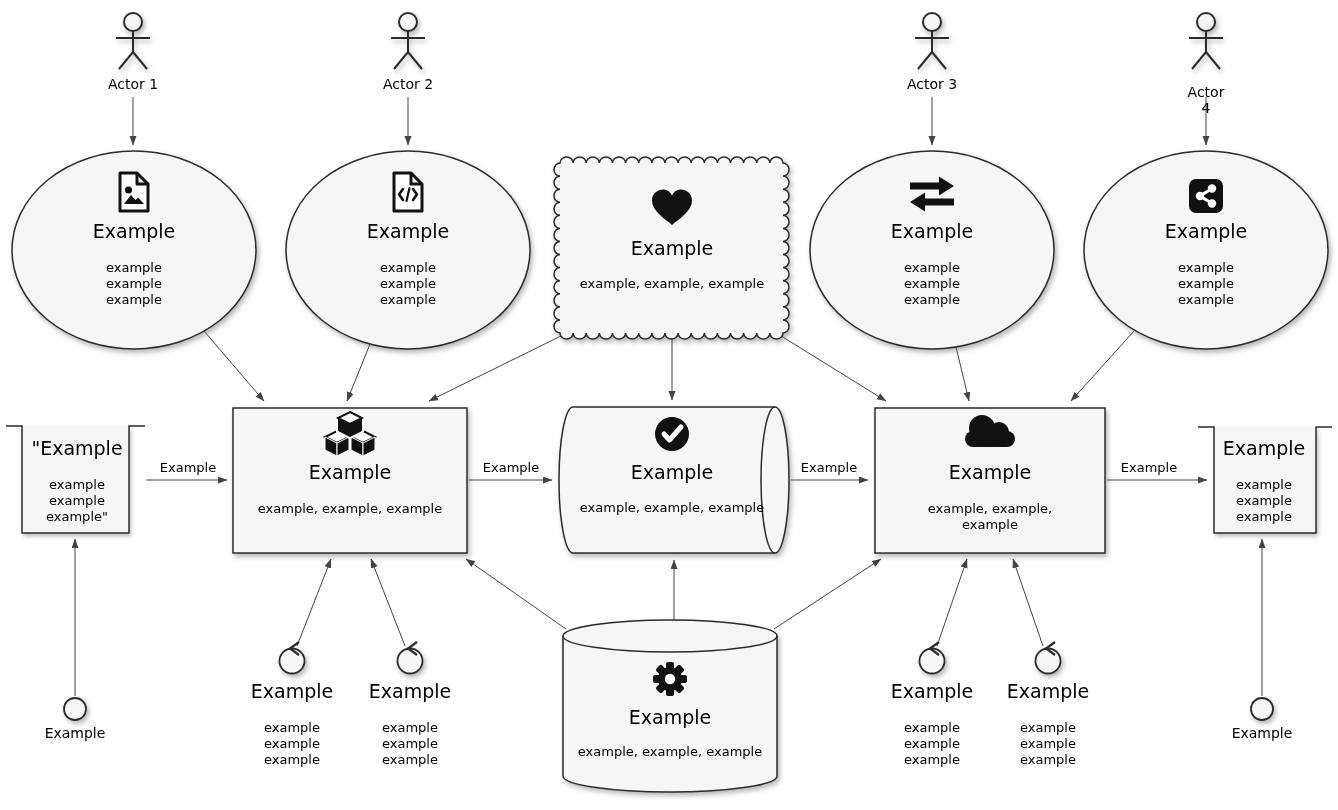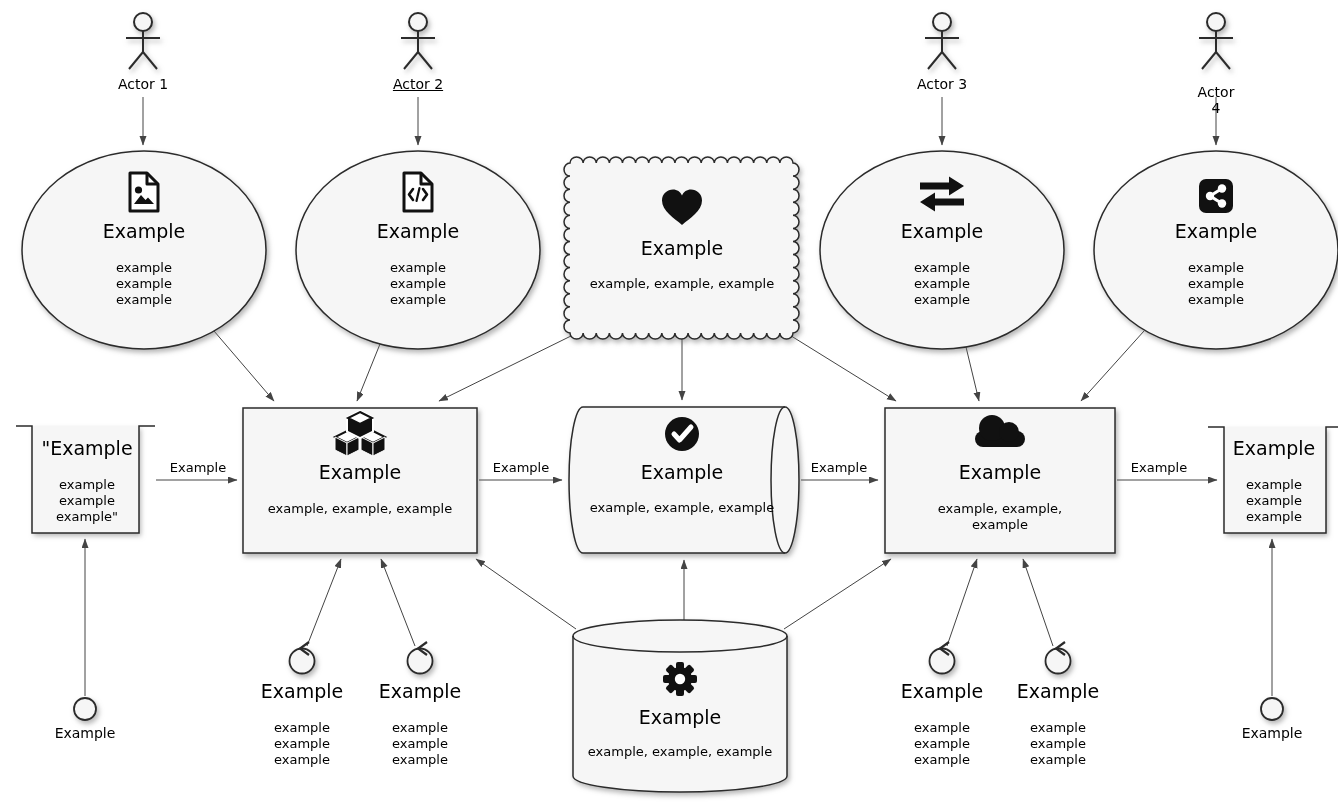--- a/index.html
+++ b/index.html
@@ -1,17 +1,17 @@
 <!DOCTYPE html>
 <html><head>
 <meta charset="utf-8">
 <style>
   html,body{margin:0;padding:0;background:#ffffff;}
   body{width:1338px;height:810px;overflow:hidden;font-family:"DejaVu Sans",sans-serif;color:#000;}
-  #canvas{position:relative;width:1118px;height:810px;margin-left:10px;}
+  #canvas{position:relative;width:1118px;height:810px;}
   #layer{position:absolute;left:0;top:0;}
   .txt{position:absolute;transform:translateX(-50%);text-align:center;white-space:pre-line;}
   .title{font-size:19px;}
   .small{font-size:13px;line-height:16px;}
   .label{font-size:13px;}
   .actor-label{font-size:14px;}
   .shape{fill:#f6f6f6;stroke:#2b2b2b;stroke-width:1.5;}
   .thin{fill:none;stroke:#2b2b2b;stroke-width:1.5;}
   .sh{filter:drop-shadow(2px 3px 2.5px rgba(110,110,110,0.5));}
   .edge{stroke:#444;stroke-width:1;fill:none;}
@@ -195,21 +195,21 @@
       <rect x="-4" y="-17" width="8" height="34" rx="2" transform="rotate(45)"></rect>
       <rect x="-4" y="-17" width="8" height="34" rx="2" transform="rotate(90)"></rect>
       <rect x="-4" y="-17" width="8" height="34" rx="2" transform="rotate(135)"></rect>
     </g>
     <circle r="12" fill="#111"></circle>
     <circle r="5.2" fill="#fff"></circle>
   </g>
 </svg>
 
 <div class="txt actor-label" style="left:133px;top:76px;">Actor 1</div>
-<div class="txt actor-label" style="left:408px;top:76px;text-decoration:underline;">Actor 2</div>
+<div class="txt actor-label" style="left:408px;top:76px;">Actor 2</div>
 <div class="txt actor-label" style="left:932px;top:76px;text-align:right;">Actor 3</div>
 <div class="txt actor-label" style="left:1206px;top:84px;">Actor 4</div>
 
 <div class="txt title" style="left:134px;top:220px;">Example</div>
 <div class="txt small" style="left:134px;top:260px;">example
 example
 example</div>
 <div class="txt title" style="left:408px;top:220px;">Example</div>
 <div class="txt small" style="left:408px;top:260px;">example
 example

